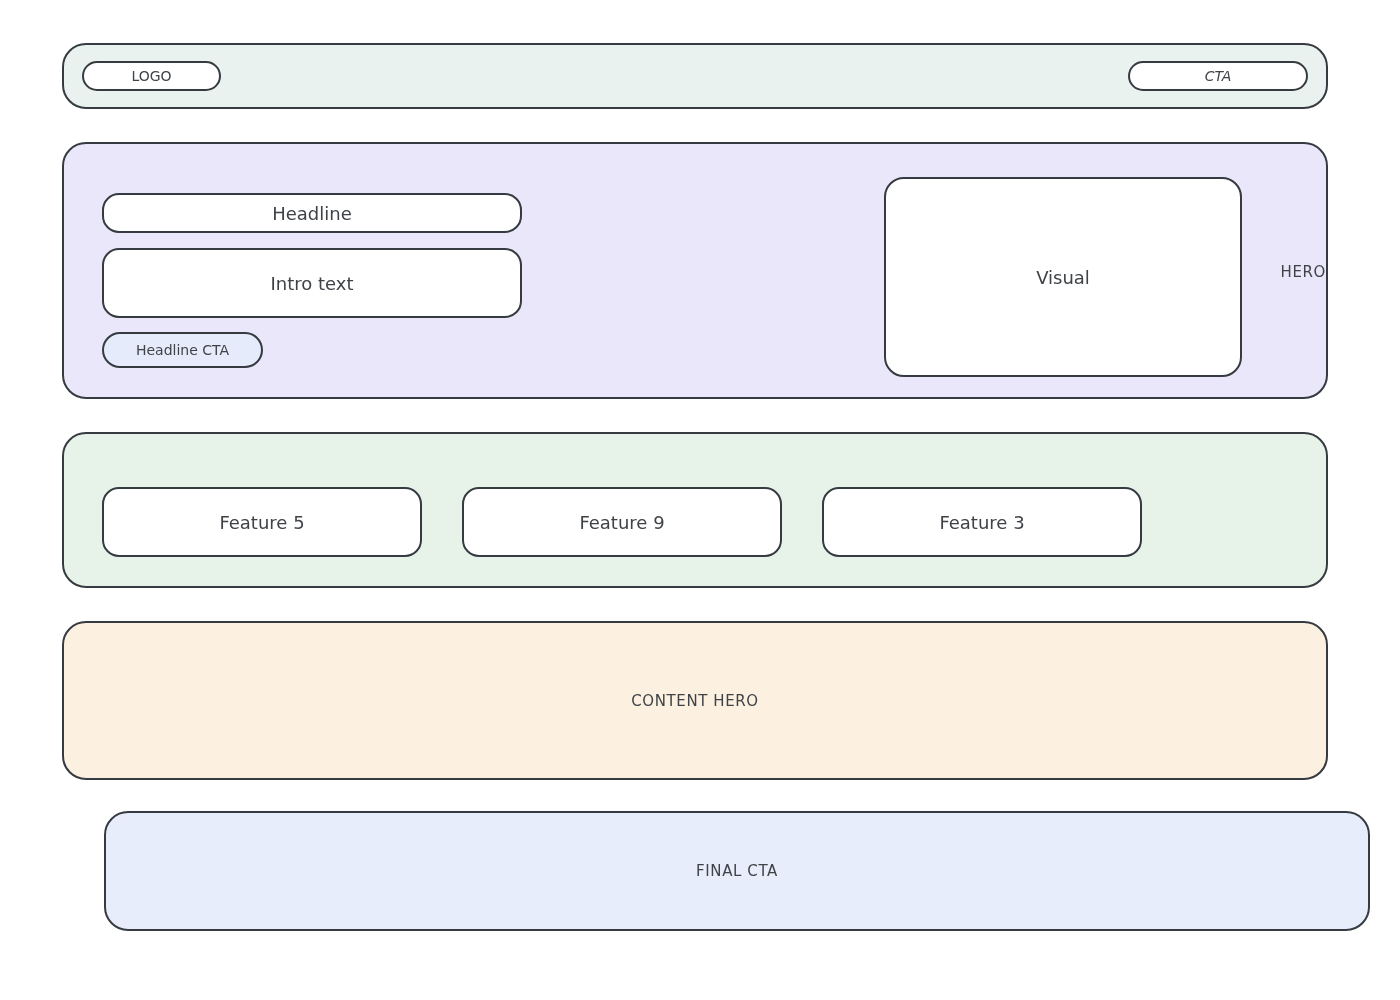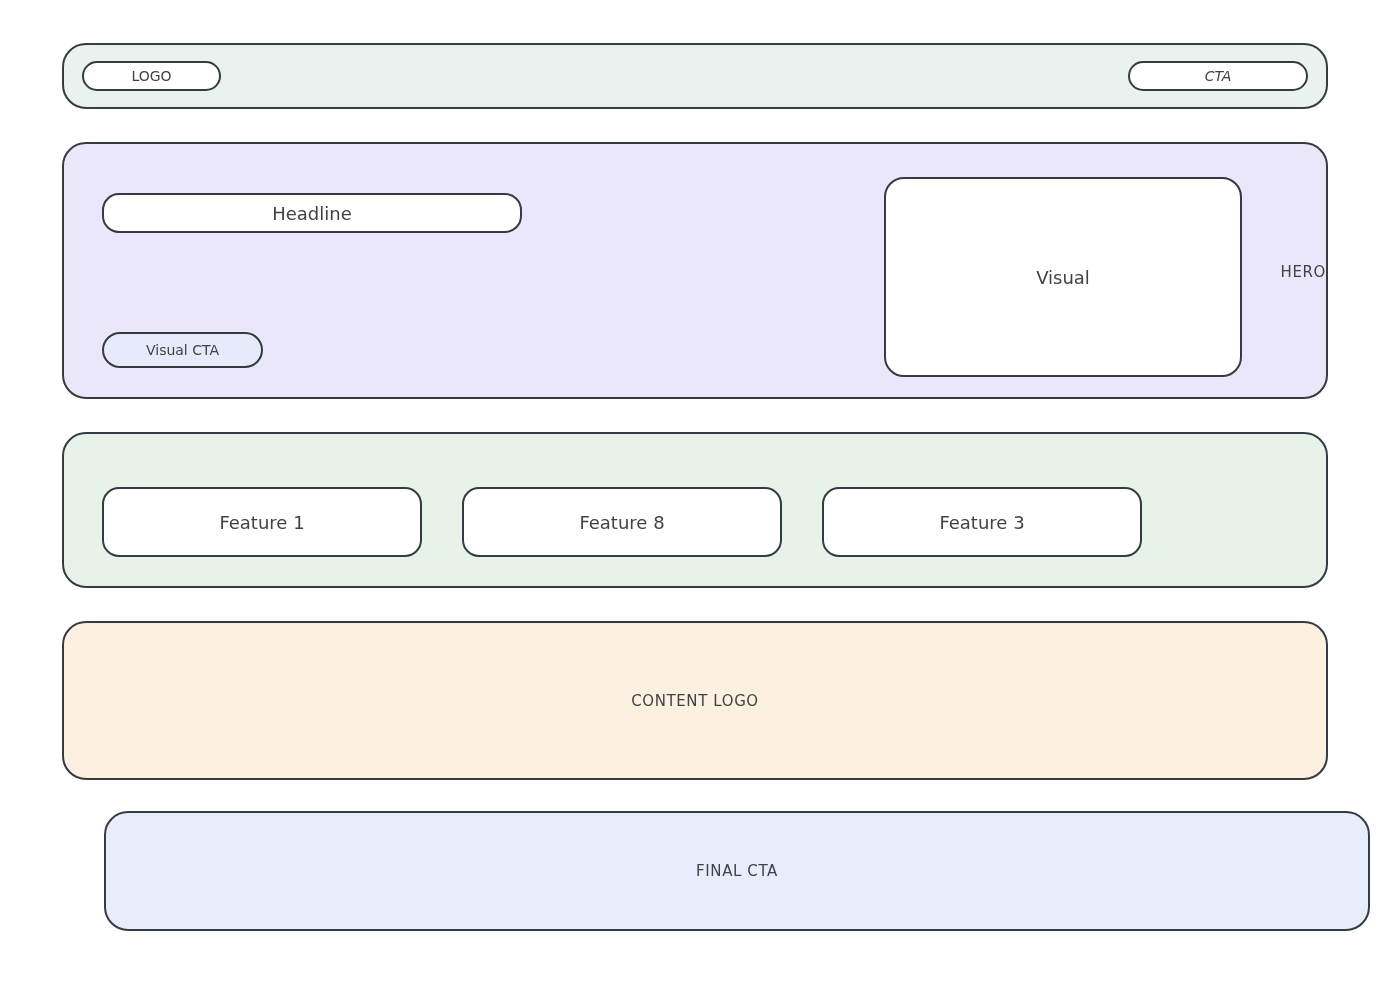--- a/index.html
+++ b/index.html
@@ -96,32 +96,33 @@
 
 <div class="canvas">
 
   <section class="band topbar">
     <div class="pill logo-pill">LOGO</div>
     <div class="pill cta-pill">CTA</div>
   </section>
 
   <section class="band hero">
     <div class="card headline-card">Headline</div>
-    <div class="pill primary-cta">Visual CTA</div>
+    <div class="card intro-card">Intro text</div>
+    <div class="pill primary-cta">Headline CTA</div>
     <div class="section-label hero-label">HERO</div>
     <div class="card visual-card">Visual</div>
   </section>
 
   <section class="band features">
-    <div class="card feature-card feature-1">Feature 1</div>
-    <div class="card feature-card feature-2">Feature 8</div>
+    <div class="card feature-card feature-1">Feature 5</div>
+    <div class="card feature-card feature-2">Feature 9</div>
     <div class="card feature-card feature-3">Feature 3</div>
   </section>
 
   <section class="band content-block">
-    <span class="section-label">CONTENT LOGO</span>
+    <span class="section-label">CONTENT HERO</span>
   </section>
 
   <section class="band final-cta">
     <span class="section-label">FINAL CTA</span>
   </section>
 
 </div>
 
 </body></html>

